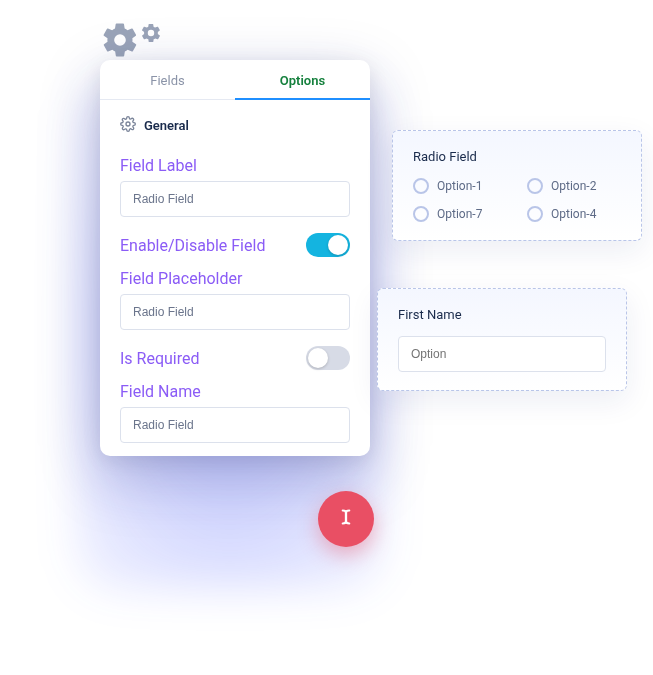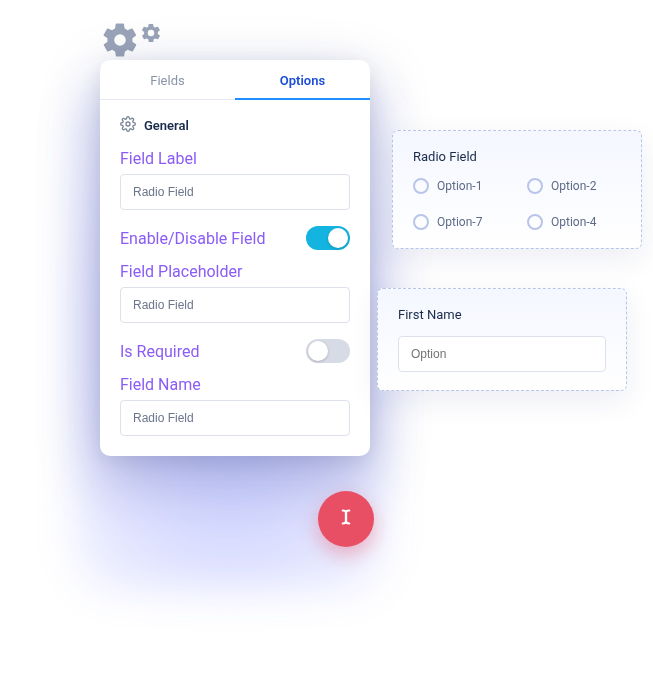--- a/index.html
+++ b/index.html
@@ -54,21 +54,21 @@
   .tab {
     flex: 1;
     text-align: center;
     padding: 13px 0 11px;
     font-size: 13px;
     color: #8b94a8;
     cursor: pointer;
     position: relative;
   }
   .tab.active {
-    color: #1d4ed8;
+    color: #15803d;
     font-weight: 600;
   }
   .tab.active::after {
     content: "";
     position: absolute;
     left: 0; right: 0; bottom: -1px;
     height: 2px;
     background: #1f8fff;
   }
 
@@ -77,21 +77,21 @@
     overflow: hidden;
   }
 
   .section-head {
     display: flex;
     align-items: center;
     gap: 8px;
     color: #1a2b4c;
     font-size: 13px;
     font-weight: 600;
-    margin-bottom: 14px;
+    margin-bottom: 21px;
   }
   .section-head .gear-icon { color: #7a8499; }
 
   .form-label {
     font-size: 16px;
     color: #8b5cf6;
     margin-bottom: 6px;
     margin-top: 12px;
     display: block;
   }
@@ -156,21 +156,21 @@
     width: 250px;
   }
   .preview-title {
     font-size: 13px;
     color: #1a2b4c;
     margin-bottom: 14px;
   }
   .radio-grid {
     display: grid;
     grid-template-columns: 1fr 1fr;
-    gap: 20px 20px;
+    gap: 12px 20px;
   }
   .radio-item {
     display: flex;
     align-items: center;
     gap: 8px;
     font-size: 12px;
     color: #5e6b87;
   }
   .radio-circle {
     width: 16px;

